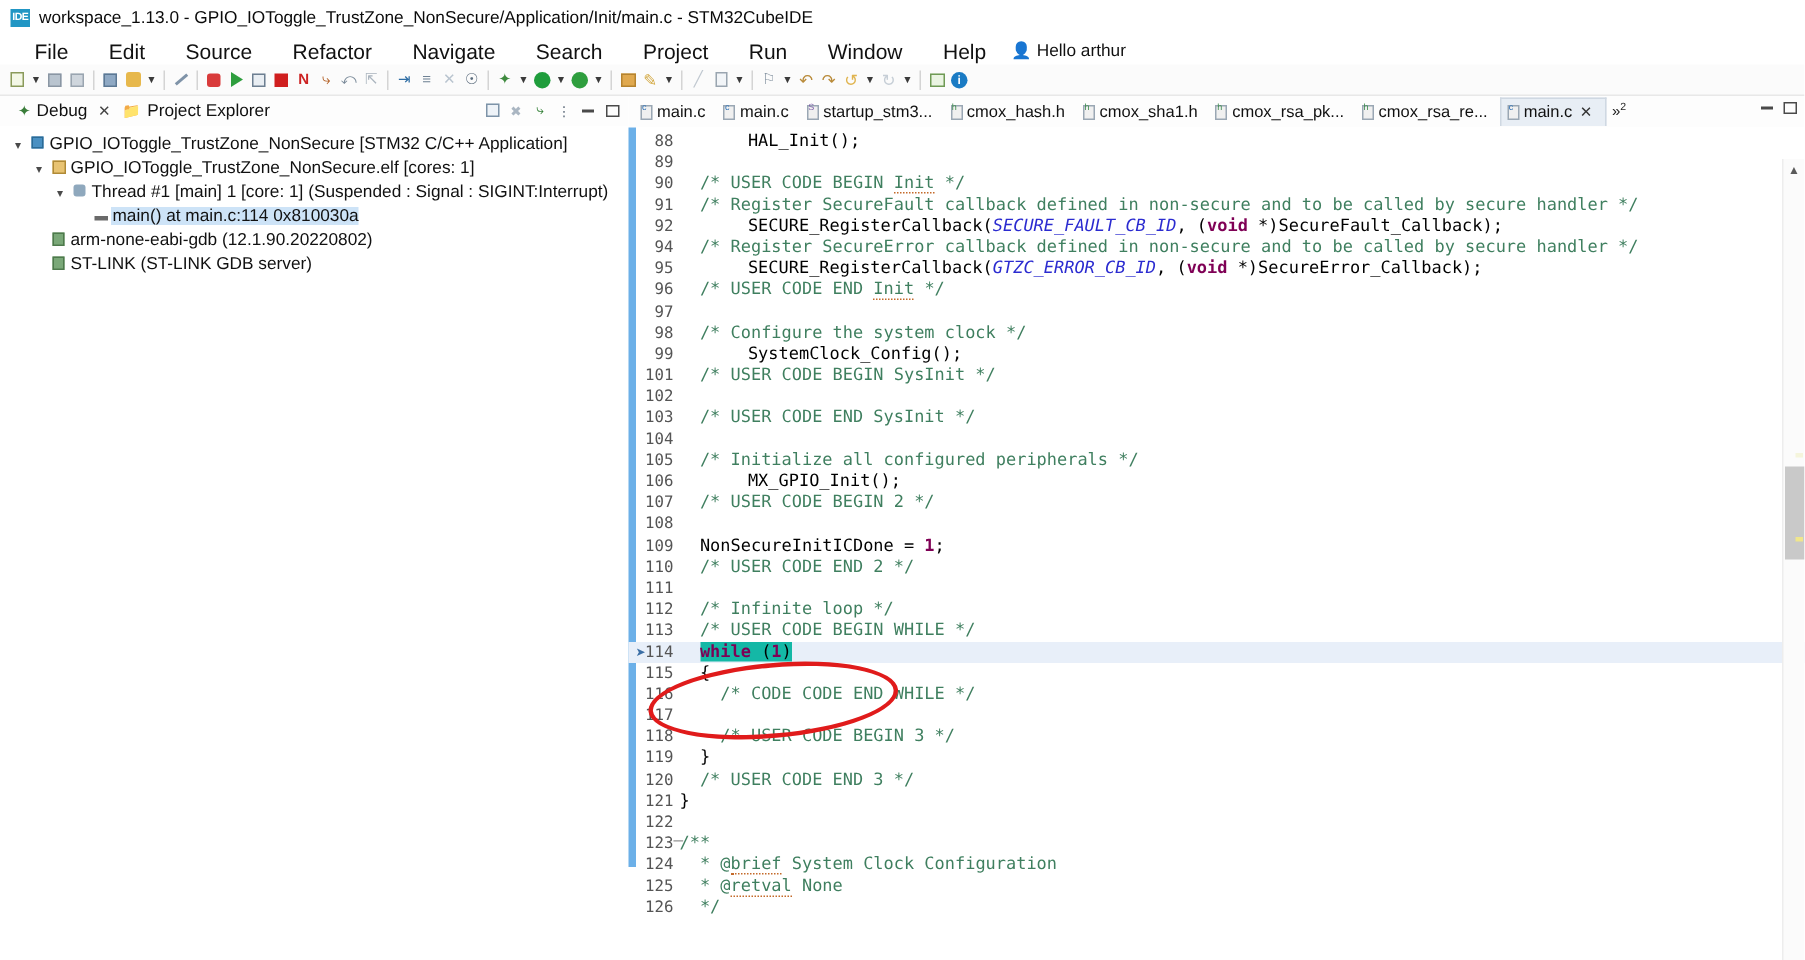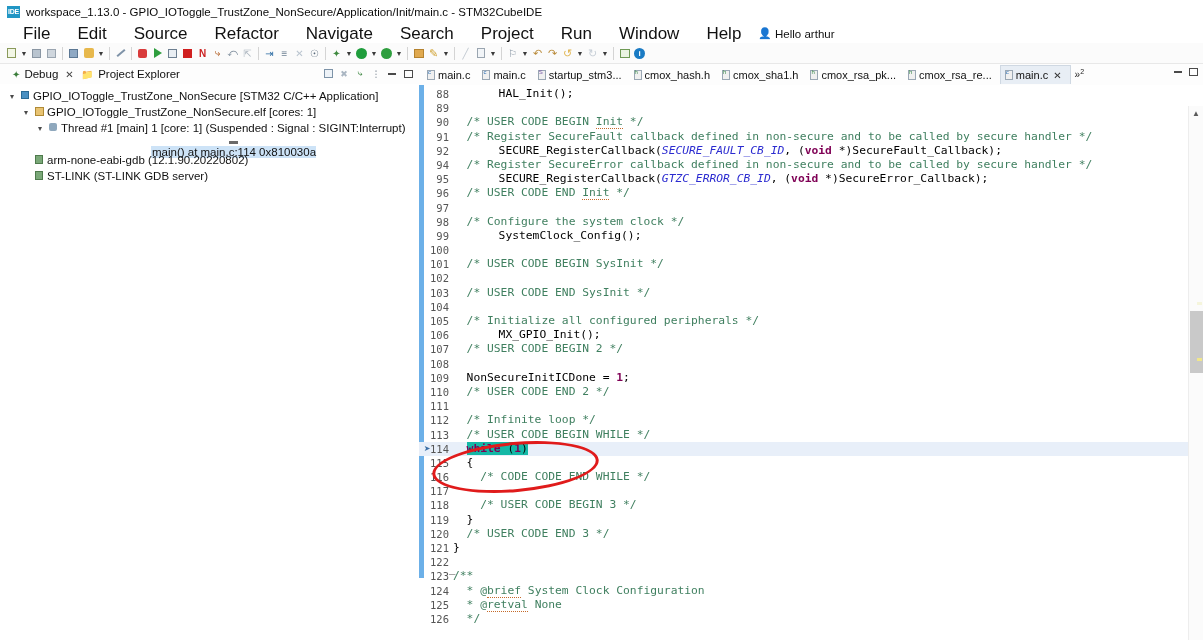--- a/index.html
+++ b/index.html
@@ -24,21 +24,21 @@
     text-align: center; letter-spacing: -0.3px; font-family: "Liberation Sans", sans-serif;
   }
   .title-text { font-size: 11.5px; color: #0a0a0a; white-space: nowrap; }
 
   
   .menubar {
     height: 19px; display: flex; align-items: center;
     padding-left: 7px; gap: 0px; background: #ffffff;
   }
   .menu-item {
-    font-size: 17px; color: #111; padding: 0 6px 0 16px; margin-right: 5px;
+    font-size: 14px; color: #111; padding: 0 6px 0 16px; margin-right: 5px;
     white-space: nowrap; cursor: default;
   }
   .user-chip { display: flex; align-items: center; gap: 3px; margin-left: 6px; font-size: 11.5px; color:#111;}
   .person-ico { font-size: 11px; color: #222; }
 
   
   .toolbar {
     height: 21px; display: flex; align-items: center;
     padding-left: 4px; gap: 0px; background: #fbfbfb;
     border-bottom: 1px solid #e8e8e8;
@@ -323,21 +323,21 @@
         <div class="tnode" style="padding-left: 14px;">
           <span class="tarrow">▾</span>
           <span class="ticon"><span class="sq-elf"></span></span>
           <span class="tlabel">GPIO_IOToggle_TrustZone_NonSecure.elf [cores: 1]</span>
         </div>
         <div class="tnode" style="padding-left: 28px;">
           <span class="tarrow">▾</span>
           <span class="ticon"><span class="sq-thread"></span></span>
           <span class="tlabel">Thread #1 [main] 1 [core: 1] (Suspended : Signal : SIGINT:Interrupt)</span>
         </div>
-        <div class="tnode" style="padding-left: 42px; flex-direction: column;">
+        <div class="tnode" style="padding-left: 42px;">
           <span class="tarrow"></span>
           <span class="ticon"><span class="sq-frame"></span></span>
           <span class="tlabel sel">main() at main.c:114 0x810030a</span>
         </div>
         <div class="tnode" style="padding-left: 14px; text-align: center;">
           <span class="tarrow"></span>
           <span class="ticon"><span class="sq-gdb"></span></span>
           <span class="tlabel">arm-none-eabi-gdb (12.1.90.20220802)</span>
         </div>
         <div class="tnode" style="padding-left: 14px;">
@@ -434,24 +434,20 @@
             <span class="ln">97</span>
             <span class="src"></span>
           </div>
           <div class="gutter-line">
             <span class="ln">98</span>
             <span class="src">  <span class="cm">/* Configure the system clock */</span></span>
           </div>
           <div class="gutter-line">
             <span class="ln">99</span>
             <span class="src">  <span class="call">SystemClock_Config</span>();</span>
-          </div>
-          <div class="gutter-line">
-            <span class="ln">100</span>
-            <span class="src"></span>
           </div>
           <div class="gutter-line">
             <span class="ln">101</span>
             <span class="src">  <span class="cm">/* USER CODE BEGIN SysInit */</span></span>
           </div>
           <div class="gutter-line">
             <span class="ln">102</span>
             <span class="src"></span>
           </div>
           <div class="gutter-line">

